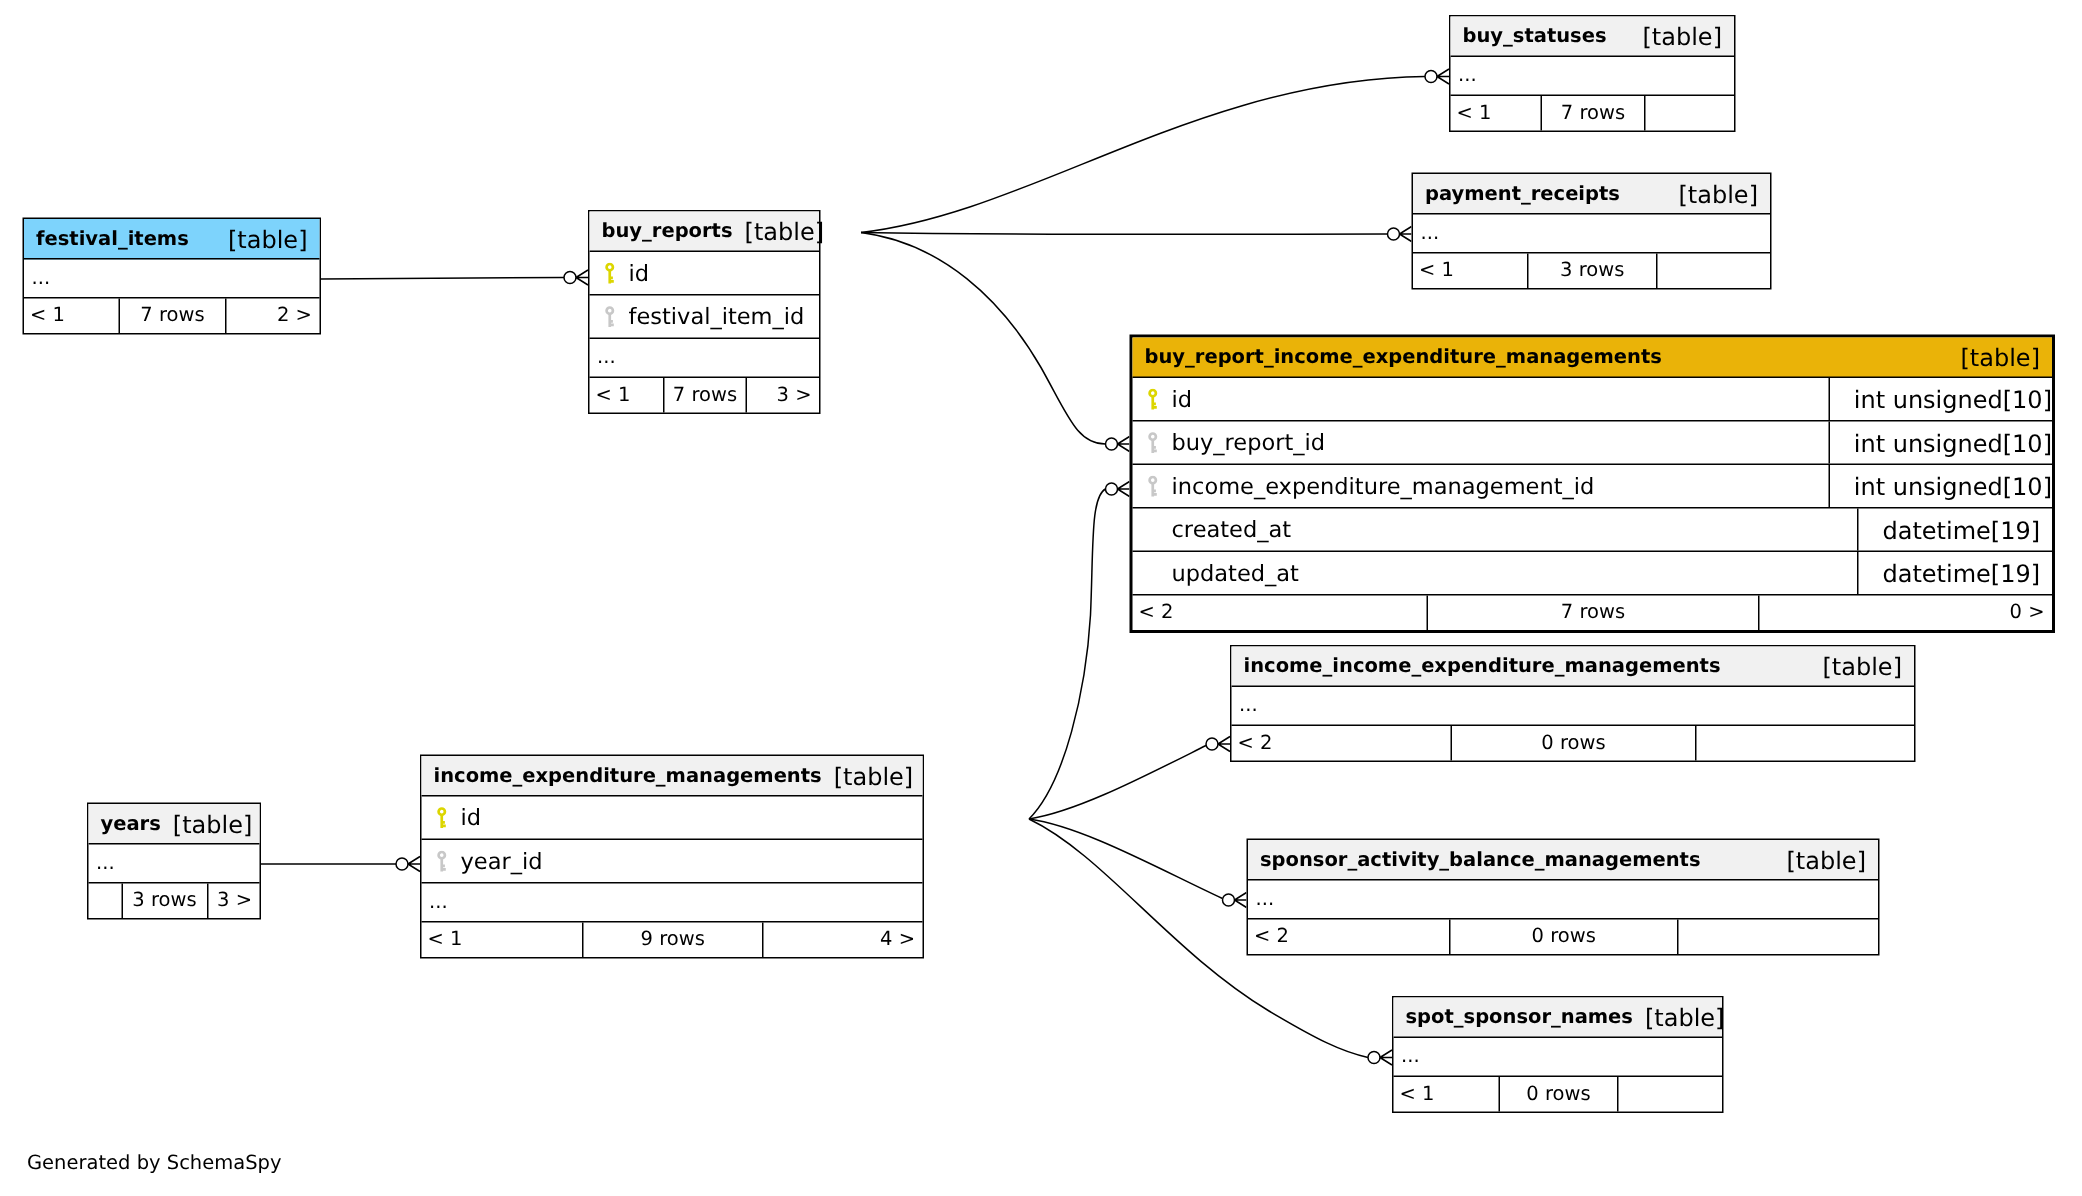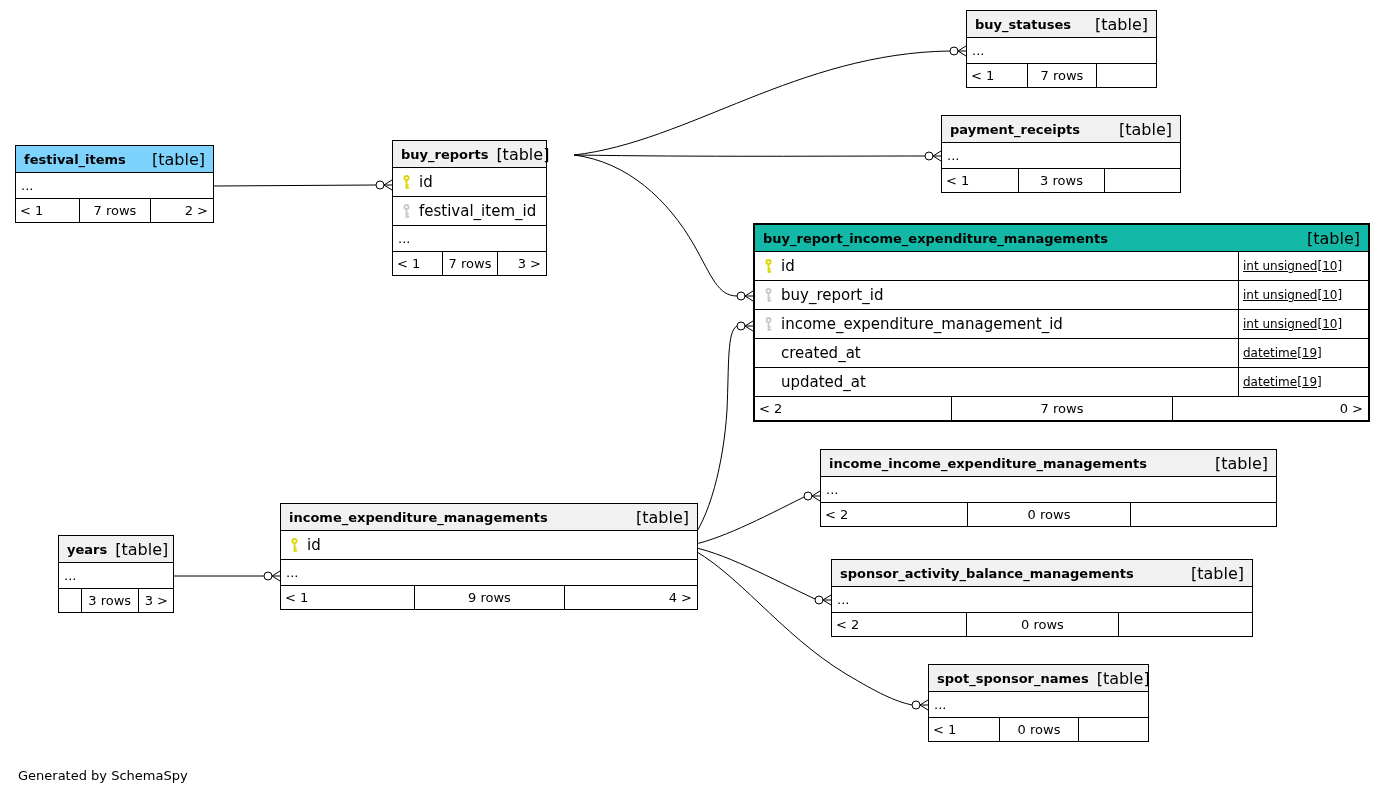--- a/index.html
+++ b/index.html
@@ -23,21 +23,21 @@
   .t-name{font-weight:bold;font-size:13px;white-space:nowrap;cursor:pointer;}
   .t-tag{font-size:16px;white-space:nowrap;}
   .t-row{
     display:flex;align-items:stretch;border-bottom:1px solid #000;height:29px;
     box-sizing:border-box;
   }
   .icon-slot{width:26px;display:flex;align-items:center;justify-content:center;flex:0 0 26px;}
   .col-name{display:flex;align-items:center;font-size:15px;white-space:nowrap;flex:1 1 auto;}
   .t-type{
     flex:0 0 130px;border-left:1px solid #000;display:flex;align-items:center;
-    padding-left:4px;font-size:12px;white-space:nowrap;box-sizing:border-box;text-decoration:underline;
+    padding-left:16px;font-size:16px;white-space:nowrap;box-sizing:border-box;
   }
   .t-dots{
     height:26px;border-bottom:1px solid #000;display:flex;align-items:center;
     padding-left:5px;box-sizing:border-box;font-size:13px;
   }
   .t-footer{display:flex;height:23px;font-size:13px;}
   .fcell{display:flex;align-items:center;box-sizing:border-box;overflow:hidden;}
   .fcell + .fcell{border-left:1px solid #000;}
   .fcell.l{justify-content:flex-start;padding-left:4px;}
   .fcell.c{justify-content:center;}
@@ -156,21 +156,21 @@
           <span class="t-tag">[table]</span>
         </div>
         <div class="t-dots">...</div>
         <div class="t-footer">
           <span class="fcell l" style="width: 32%;">&lt; 1</span>
           <span class="fcell c" style="width: 36%;">3 rows</span>
           <span class="fcell r" style="width: 32%;"></span>
         </div>
       </div>
       <div class="table-box emphasized" style="left: 753px; top: 223px; width: 617px;">
-        <div class="t-header" style="background: #14b8a6;">
+        <div class="t-header" style="background: #eab308;">
           <span class="t-name">buy_report_income_expenditure_managements</span>
           <span class="t-tag">[table]</span>
         </div>
         <div class="t-row">
           <span class="icon-slot">
             <svg width="11" height="15" viewBox="0 0 11 15">
               <circle cx="5.5" cy="3.1" r="2.1" fill="none" stroke="#dcd600" stroke-width="1.8"></circle>
               <path d="M5.5 5.2 V14 M5.5 10.2 H7.6 M5.5 12.6 H8.2" fill="none" stroke="#dcd600" stroke-width="1.8"></path>
             </svg>
           </span>
@@ -206,21 +206,21 @@
           <span class="icon-slot"></span>
           <span class="col-name">updated_at</span>
           <span class="t-type">datetime[19]</span>
         </div>
         <div class="t-footer">
           <span class="fcell l" style="width: 32%;">&lt; 2</span>
           <span class="fcell c" style="width: 36%;">7 rows</span>
           <span class="fcell r" style="width: 32%;">0 &gt;</span>
         </div>
       </div>
-      <div class="table-box" style="left: 820px; top: 449px; width: 457px;">
+      <div class="table-box" style="left: 820px; top: 430px; width: 457px;">
         <div class="t-header" style="background: rgb(241, 241, 241);">
           <span class="t-name">income_income_expenditure_managements</span>
           <span class="t-tag">[table]</span>
         </div>
         <div class="t-dots">...</div>
         <div class="t-footer">
           <span class="fcell l" style="width: 32%;">&lt; 2</span>
           <span class="fcell c" style="width: 36%;">0 rows</span>
           <span class="fcell r" style="width: 32%;"></span>
         </div>
@@ -254,33 +254,42 @@
           <span class="t-name">years</span>
           <span class="t-tag">[table]</span>
         </div>
         <div class="t-dots">...</div>
         <div class="t-footer">
           <span class="fcell l" style="width: 19%;"></span>
           <span class="fcell c" style="width: 50%;">3 rows</span>
           <span class="fcell r" style="width: 31%;">3 &gt;</span>
         </div>
       </div>
-      <div class="table-box" style="left: 280px; top: 503px; width: 418px;">
+      <div class="table-box" style="left: 280px; top: 503px; width: 336px;">
         <div class="t-header" style="background: rgb(241, 241, 241);">
           <span class="t-name">income_expenditure_managements</span>
           <span class="t-tag">[table]</span>
         </div>
         <div class="t-row">
           <span class="icon-slot">
             <svg width="11" height="15" viewBox="0 0 11 15">
               <circle cx="5.5" cy="3.1" r="2.1" fill="none" stroke="#dcd600" stroke-width="1.8"></circle>
               <path d="M5.5 5.2 V14 M5.5 10.2 H7.6 M5.5 12.6 H8.2" fill="none" stroke="#dcd600" stroke-width="1.8"></path>
             </svg>
           </span>
           <span class="col-name">id</span>
+        </div>
+        <div class="t-row">
+          <span class="icon-slot">
+            <svg width="11" height="15" viewBox="0 0 11 15">
+              <circle cx="5.5" cy="3.1" r="2.1" fill="none" stroke="#c8c8c8" stroke-width="1.8"></circle>
+              <path d="M5.5 5.2 V14 M5.5 10.2 H7.6 M5.5 12.6 H8.2" fill="none" stroke="#c8c8c8" stroke-width="1.8"></path>
+            </svg>
+          </span>
+          <span class="col-name">year_id</span>
         </div>
         <div class="t-dots">...</div>
         <div class="t-footer">
           <span class="fcell l" style="width: 32%;">&lt; 1</span>
           <span class="fcell c" style="width: 36%; text-align: center;">9 rows</span>
           <span class="fcell r" style="width: 32%;">4 &gt;</span>
         </div>
       </div>
     </div>
   <div id="credit">Generated by SchemaSpy</div>

